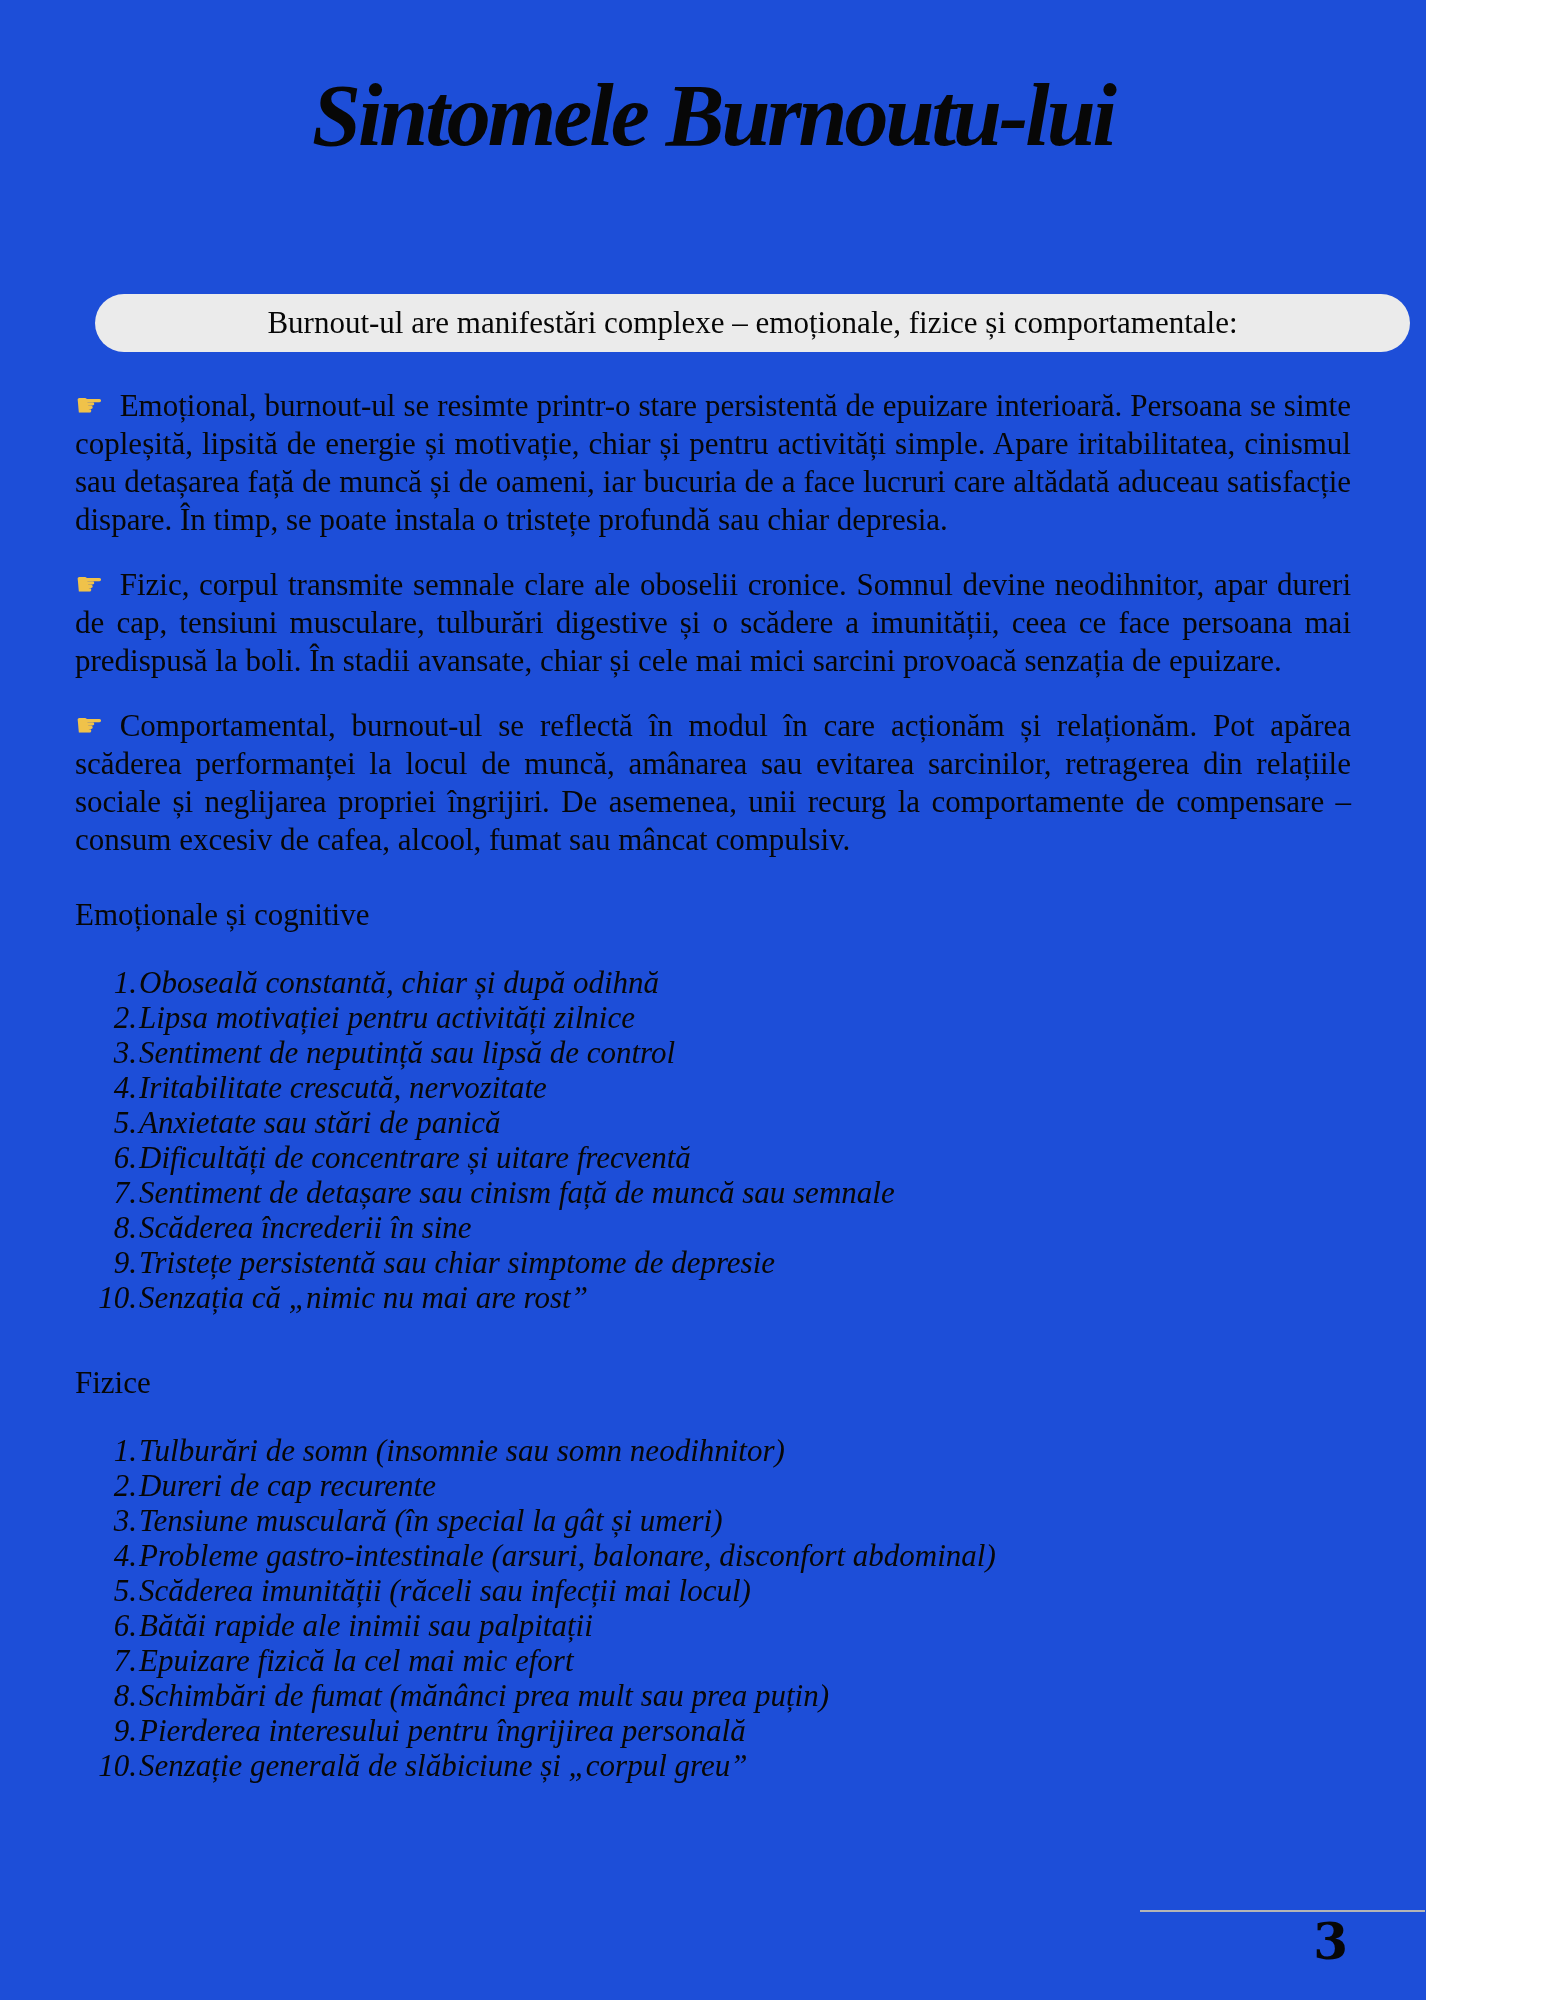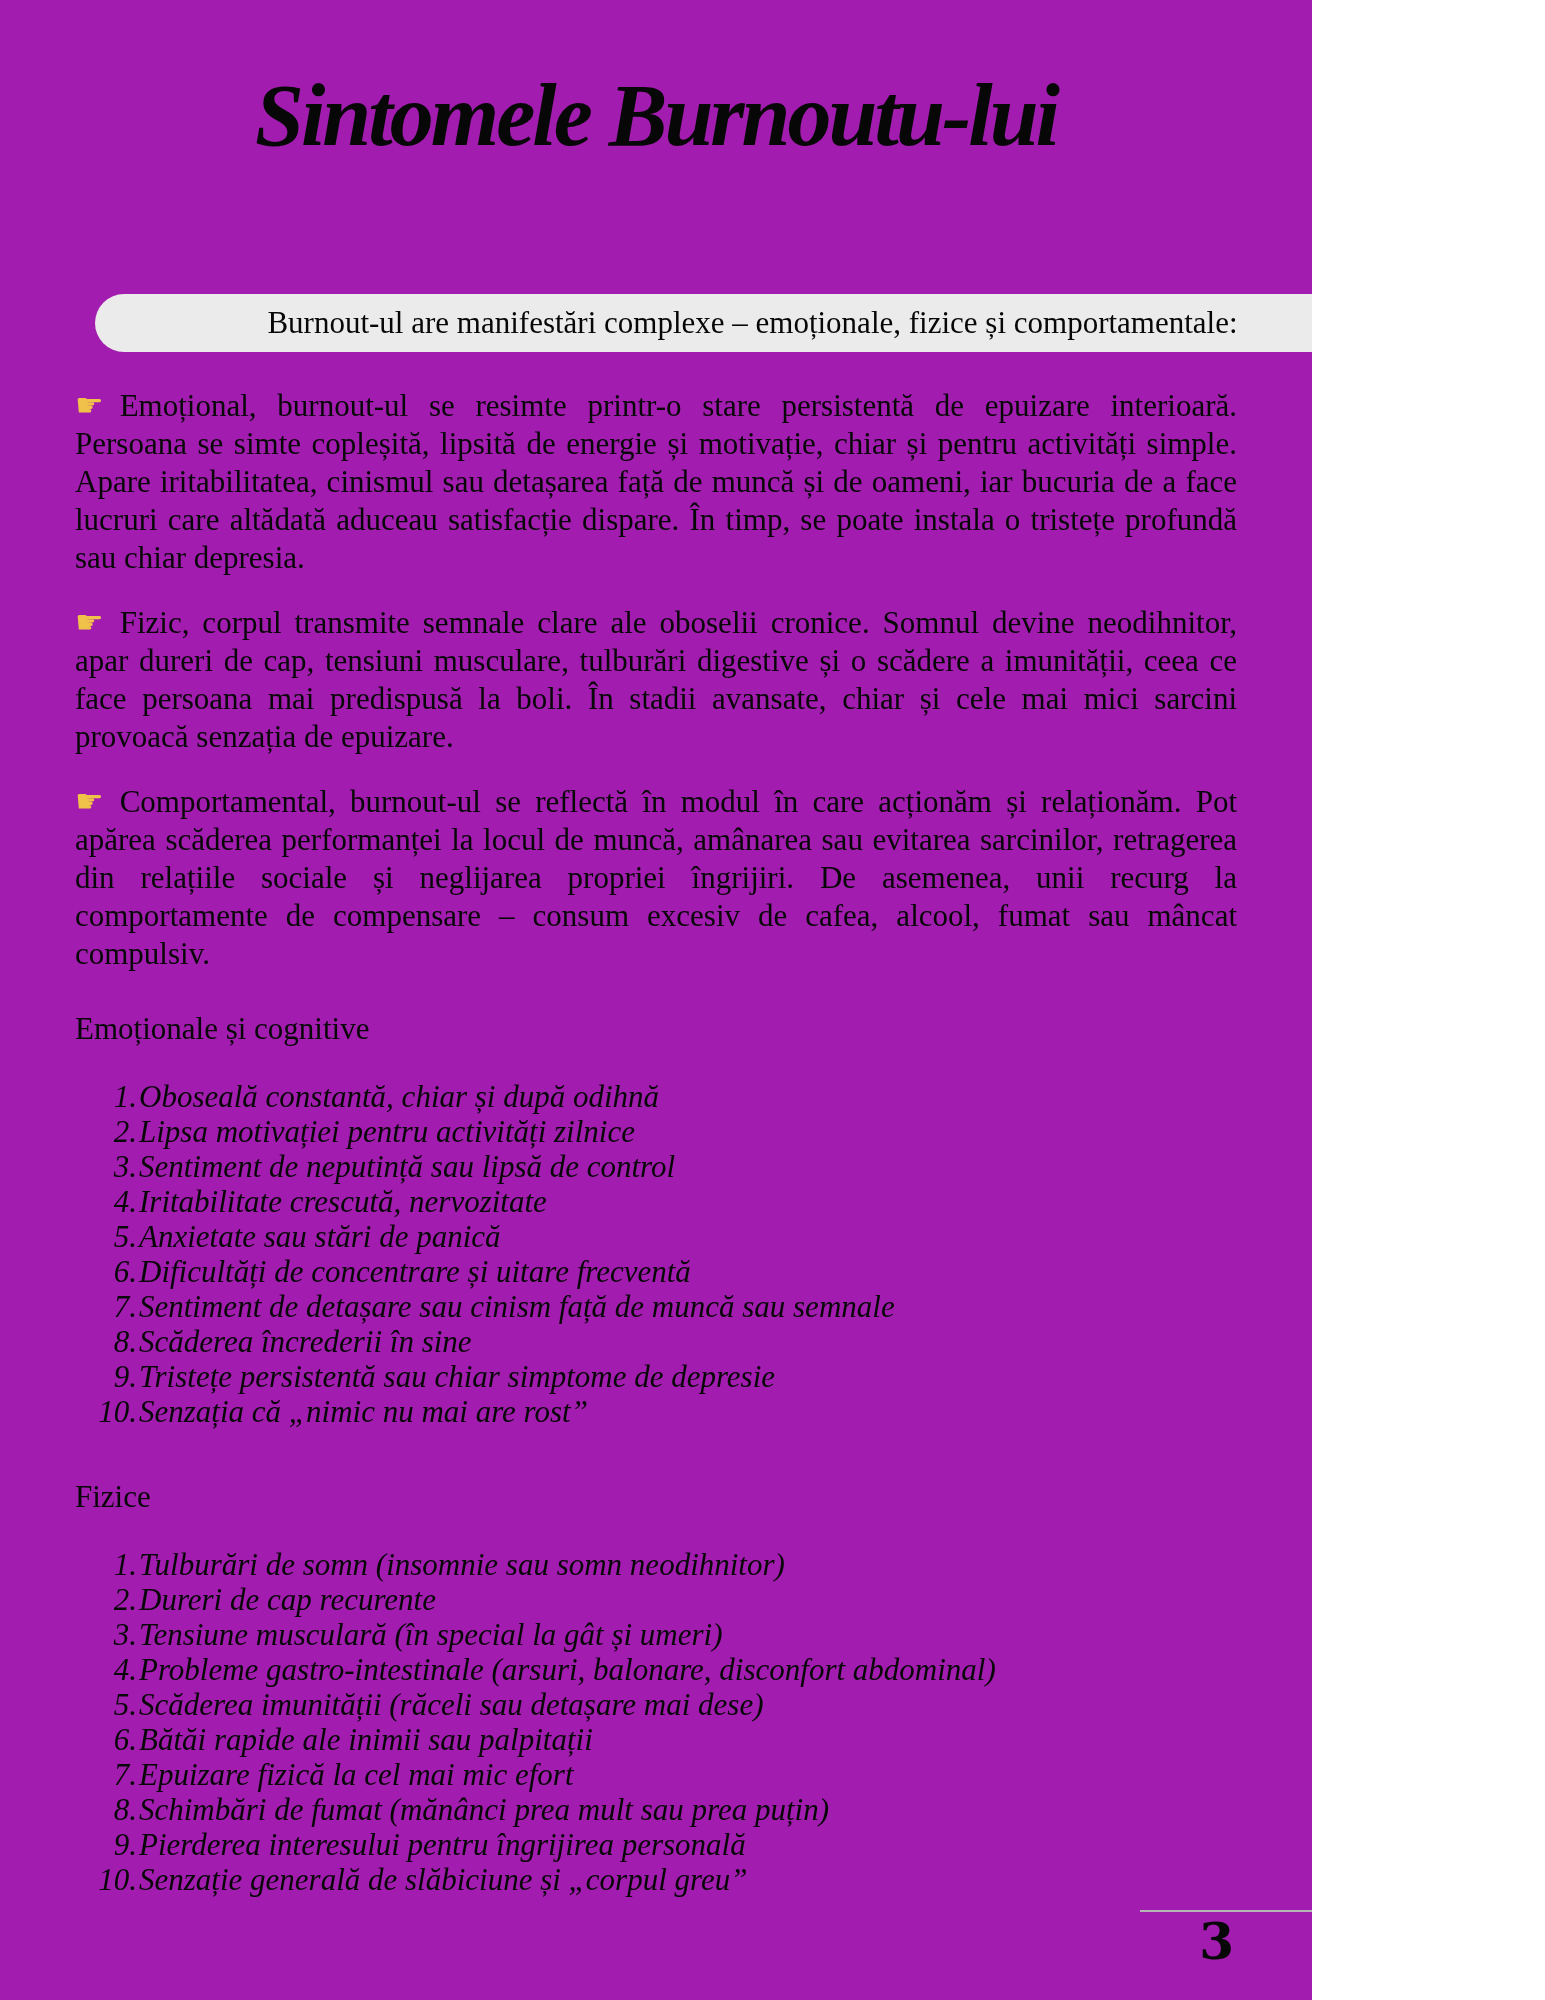--- a/index.html
+++ b/index.html
@@ -1,20 +1,20 @@
 <!DOCTYPE html>
 <html lang="ro"><head>
 <meta charset="utf-8">
 <style>
   html, body { margin: 0; padding: 0; background: #ffffff; }
   .page {
     position: relative;
-    width: 1312px;
+    width: 1426px;
     height: 2000px;
-    background: #a21caf;
+    background: #1d4ed8;
     overflow: hidden;
     font-family: "Liberation Serif", serif;
     color: #070707;
   }
   .doc-title {
     margin: 66px 0 0 0;
     text-align: center;
     font-family: "Liberation Serif", serif;
     font-style: italic;
     font-weight: 700;
@@ -131,21 +131,21 @@
     <li>Senzația că „nimic nu mai are rost”</li>
   </ol>
 
   <h2 class="section-heading section-heading-2">Fizice</h2>
 
   <ol class="symptom-list">
     <li>Tulburări de somn (insomnie sau somn neodihnitor)</li>
     <li>Dureri de cap recurente</li>
     <li>Tensiune musculară (în special la gât și umeri)</li>
     <li>Probleme gastro-intestinale (arsuri, balonare, disconfort abdominal)</li>
-    <li>Scăderea imunității (răceli sau detașare mai dese)</li>
+    <li>Scăderea imunității (răceli sau infecții mai locul)</li>
     <li>Bătăi rapide ale inimii sau palpitații</li>
     <li>Epuizare fizică la cel mai mic efort</li>
     <li>Schimbări de fumat (mănânci prea mult sau prea puțin)</li>
     <li>Pierderea interesului pentru îngrijirea personală</li>
     <li>Senzație generală de slăbiciune și „corpul greu”</li>
   </ol>
 
   <div class="footer-divider"></div>
   <div class="page-number">3</div>
 

